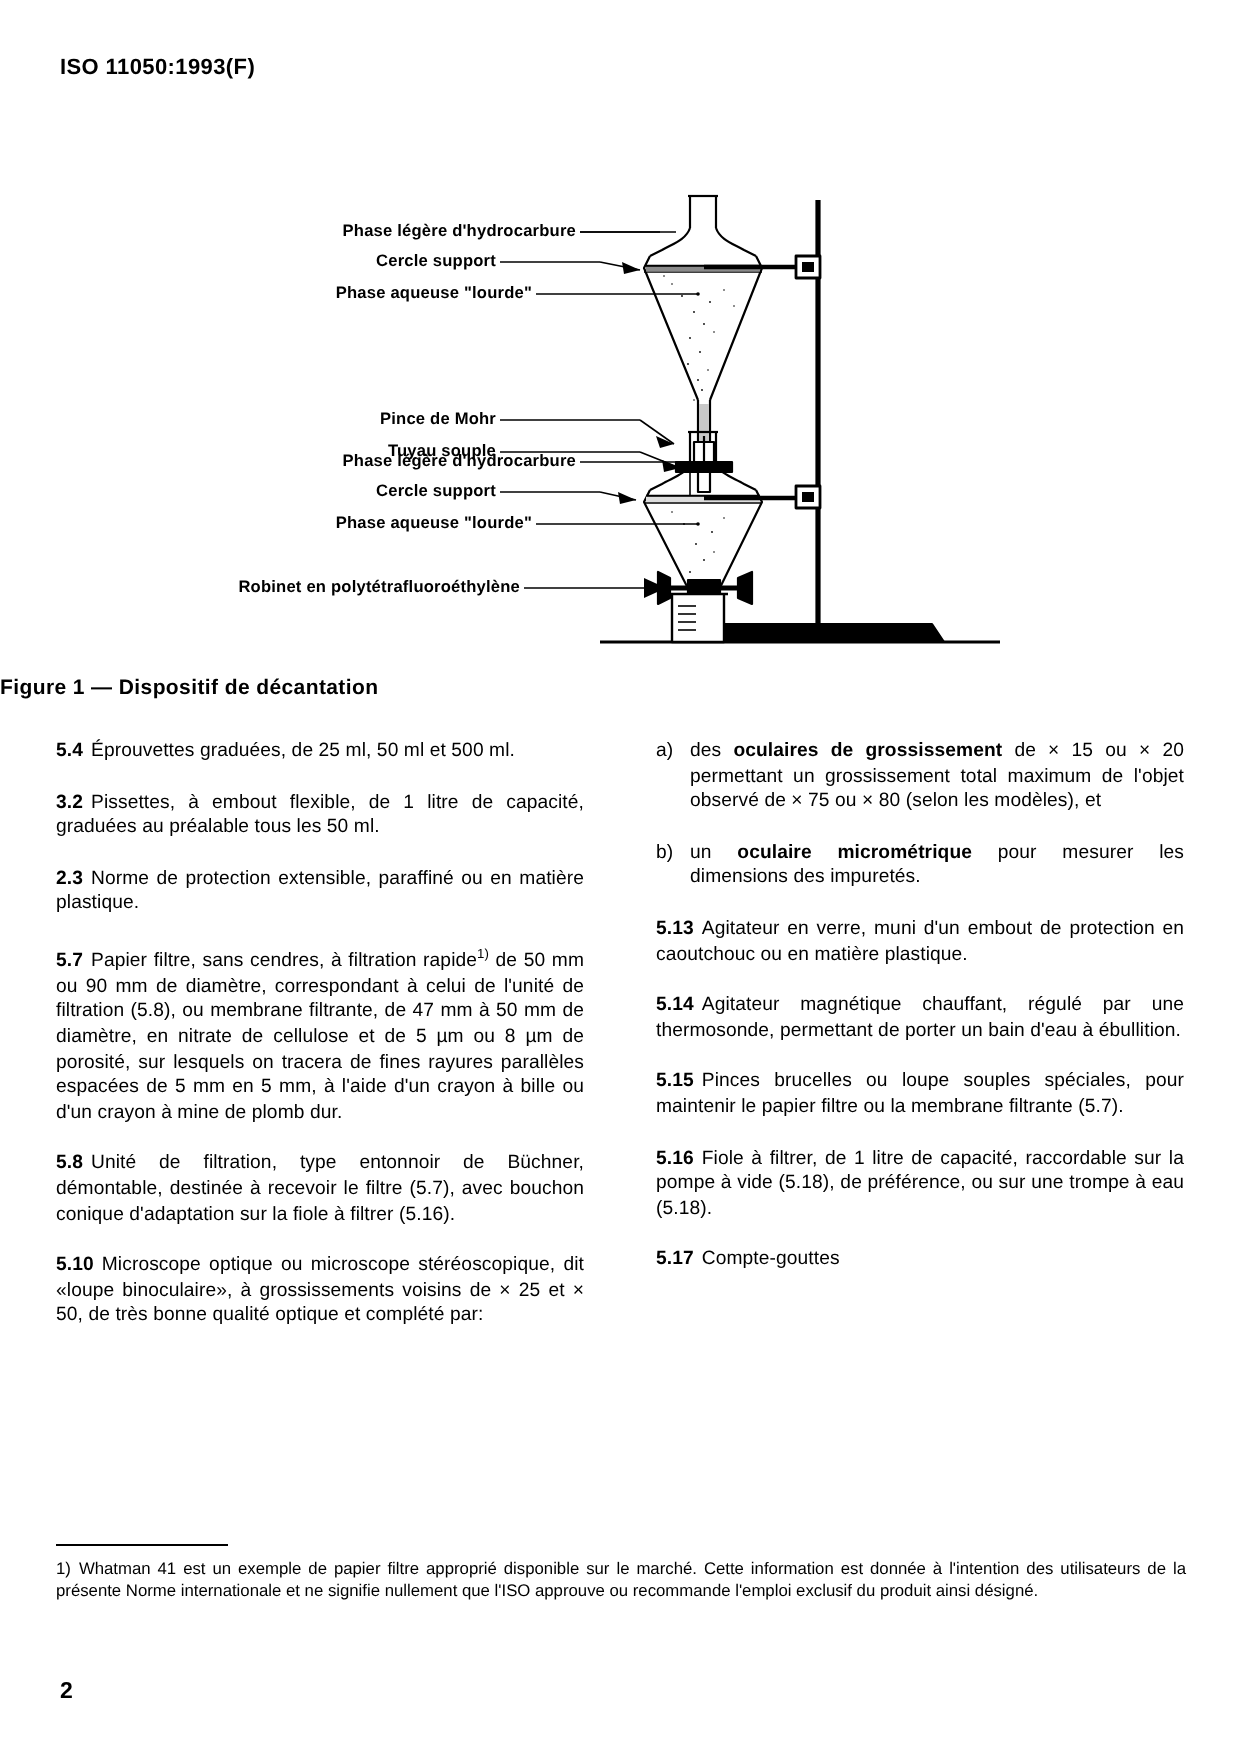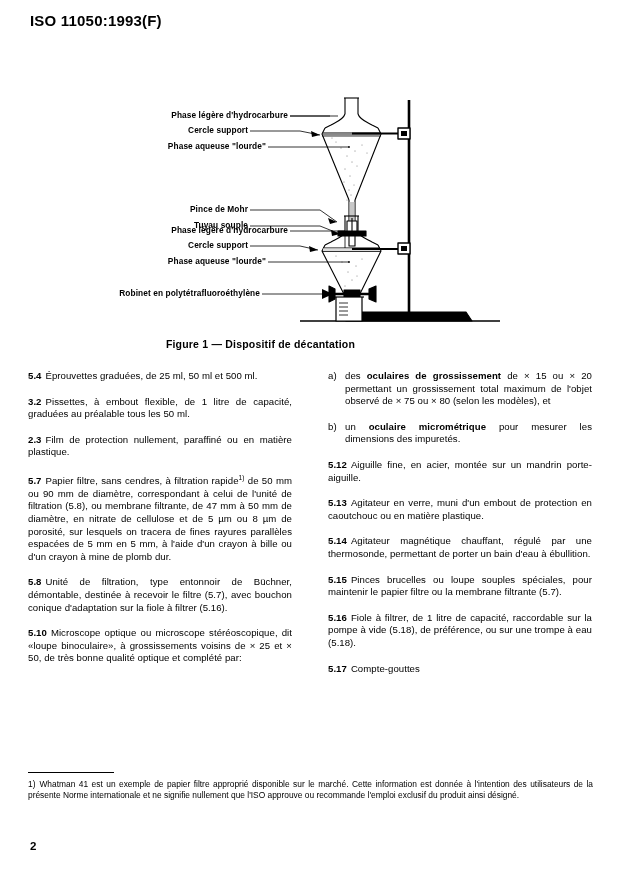--- a/index.html
+++ b/index.html
@@ -13,22 +13,22 @@
     position: relative;
     font-family: "Liberation Sans", sans-serif;
     color: #000000;
     overflow: hidden;
   }
 
   
   #page-header {
     position: absolute;
     left: 30px;
-    top: 12px;
-    font-size: 15px;
+    top: 28px;
+    font-size: 11px;
     font-weight: bold;
     letter-spacing: 0.2px;
   }
 
   
   #figure-block {
     position: absolute;
     left: 0;
     top: 90px;
     width: 620px;
@@ -39,21 +39,21 @@
     left: 0;
     top: 0;
     width: 620px;
     height: 250px;
   }
   #figure-caption {
     position: absolute;
     left: 0;
     top: 248px;
     width: 521px;
-    text-align: center;
+    text-align: left;
     font-size: 10.5px;
     font-weight: bold;
     letter-spacing: 0.2px;
   }
 
   
   .callout {
     position: absolute;
     font-size: 8.3px;
     font-weight: bold;
@@ -400,29 +400,28 @@
 
   <div class="callout" style="right:360px; top:198px;">Robinet en polytétrafluoroéthylène</div>
 
   <div id="figure-caption">Figure 1 — Dispositif de décantation</div>
 </div>
 
 <div id="body-columns">
   <div class="column" id="column-left">
       <p class="clause"><span class="num">5.4</span><b>Éprouvettes graduées</b>, de 25 ml, 50 ml et 500 ml.</p>
       <p class="clause"><span class="num">3.2</span><b>Pissettes</b>, à embout flexible, de 1 litre de capacité, graduées au préalable tous les 50 ml.</p>
-      <p class="clause"><span class="num">2.3</span><b>Film de protection nullement</b>, paraffiné ou en matière plastique.</p>
+      <p class="clause"><span class="num">2.3</span><b>Norme de protection extensible</b>, paraffiné ou en matière plastique.</p>
       <p class="clause"><span class="num">5.7</span><b>Papier filtre</b>, sans cendres, à filtration rapide<sup>1)</sup> de 50 mm ou 90 mm de diamètre, correspondant à celui de l'unité de filtration (5.8), ou <b>membrane filtrante</b>, de 47 mm à 50 mm de diamètre, en nitrate de cellulose et de 5 µm ou 8 µm de porosité, sur lesquels on tracera de fines rayures parallèles espacées de 5 mm en 5 mm, à l'aide d'un crayon à bille ou d'un crayon à mine de plomb dur.</p>
       <p class="clause"><span class="num">5.8</span><b>Unité de filtration</b>, type entonnoir de Büchner, démontable, destinée à recevoir le filtre (5.7), avec bouchon conique d'adaptation sur la fiole à filtrer (5.16).</p>
       <p class="clause"><span class="num">5.10</span><b>Microscope optique</b> ou <b>microscope stéréoscopique</b>, dit «loupe binoculaire», à grossissements voisins de × 25 et × 50, de très bonne qualité optique et complété par:</p>
     </div>
   <div class="column" id="column-right">
       <p class="list-item"><span class="marker">a)</span>des <b>oculaires de grossissement</b> de × 15 ou × 20 permettant un grossissement total maximum de l'objet observé de × 75 ou × 80 (selon les modèles), et</p>
       <p class="list-item"><span class="marker">b)</span>un <b>oculaire micrométrique</b> pour mesurer les dimensions des impuretés.</p>
-      <p class="clause"><span class="num">5.12</span><b>Aiguille fine</b>, en acier, montée sur un mandrin porte-aiguille.</p>
       <p class="clause"><span class="num">5.13</span><b>Agitateur en verre</b>, muni d'un embout de protection en caoutchouc ou en matière plastique.</p>
       <p class="clause"><span class="num">5.14</span><b>Agitateur magnétique chauffant</b>, régulé par une thermosonde, permettant de porter un bain d'eau à ébullition.</p>
       <p class="clause"><span class="num">5.15</span><b>Pinces brucelles</b> ou <b>loupe souples spéciales</b>, pour maintenir le papier filtre ou la membrane filtrante (5.7).</p>
       <p class="clause"><span class="num">5.16</span><b>Fiole à filtrer</b>, de 1 litre de capacité, raccordable sur la pompe à vide (5.18), de préférence, ou sur une trompe à eau (5.18).</p>
       <p class="clause"><span class="num">5.17</span><b>Compte-gouttes</b></p>
     </div>
 </div>
 
 <div id="footnote-block">
   <div id="footnote-rule"></div>

